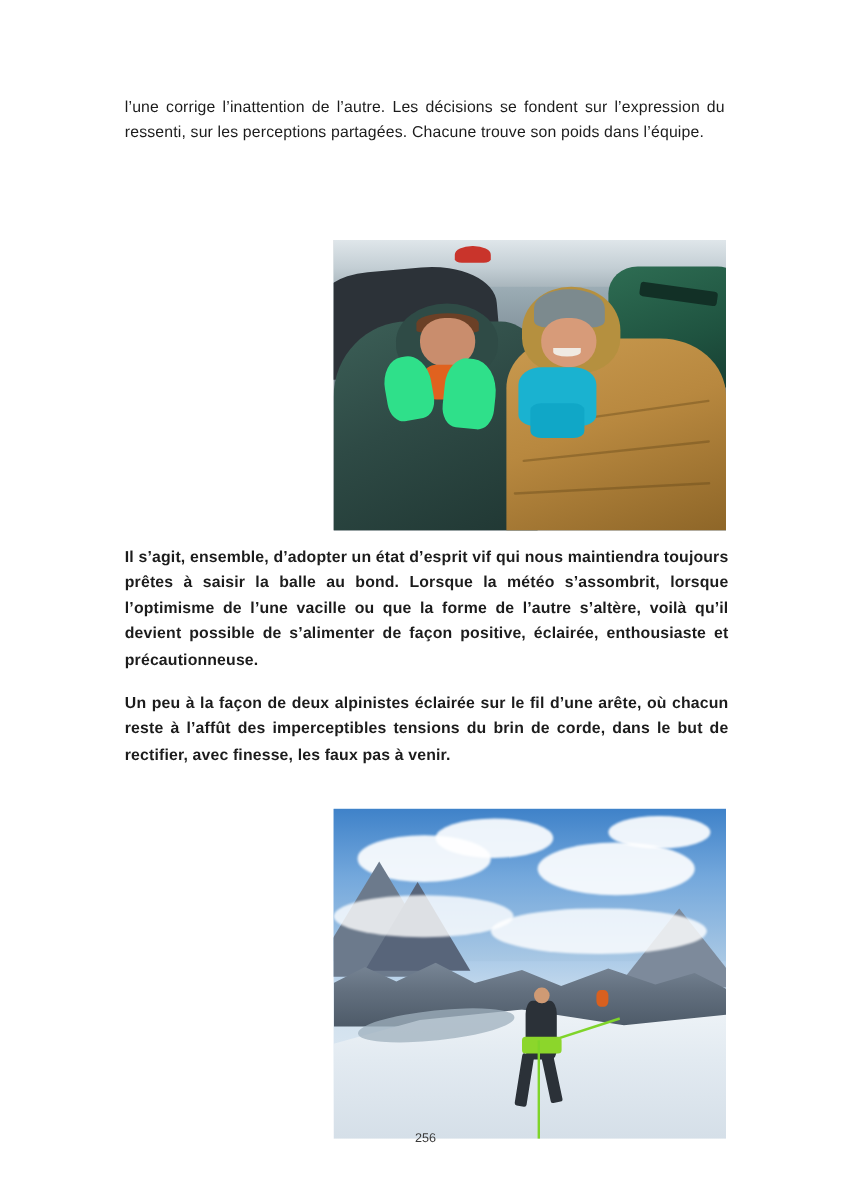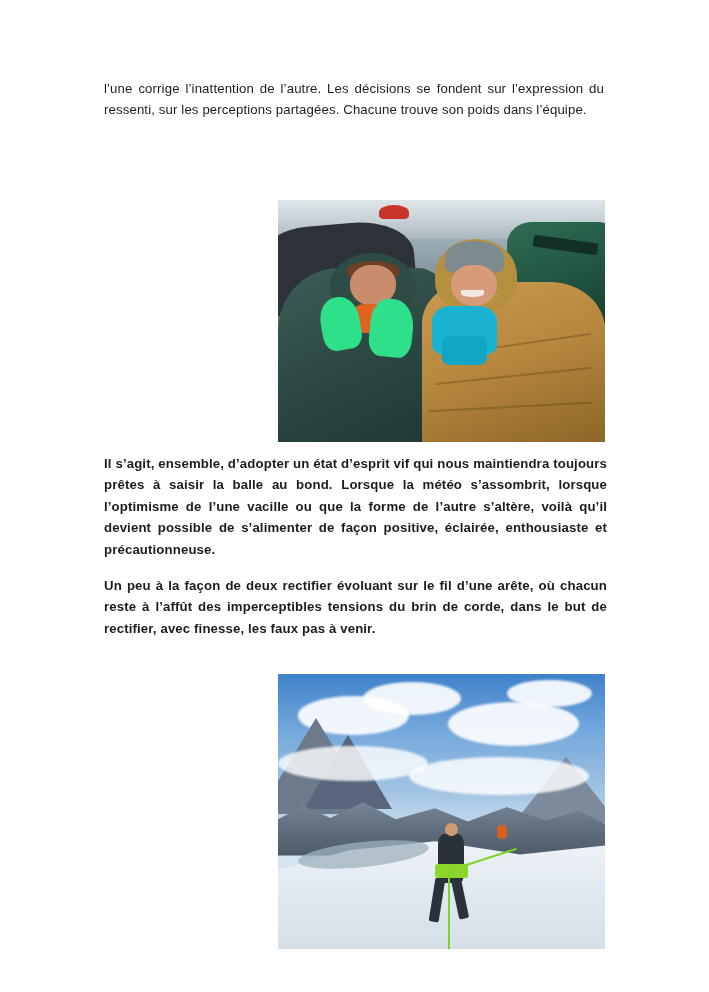--- a/index.html
+++ b/index.html
@@ -349,21 +349,21 @@
       <div class="beanie"></div>
       <div class="face-right"></div>
       <div class="smile"></div>
       <div class="turquoise"></div>
       <div class="turquoise2"></div>
     </div>
   </div>
 
   <div style="position:absolute; left:104px; top:453px; width:503px;font-weight:bold;">
     <p class="body-par">Il s’agit, ensemble, d’adopter un état d’esprit vif qui nous maintiendra toujours prêtes à saisir la balle au bond. Lorsque la météo s’assombrit, lorsque l’optimisme de l’une vacille ou que la forme de l’autre s’altère, voilà qu’il devient possible de s’alimenter de façon positive, éclairée, enthousiaste et précautionneuse.</p>
-    <p class="body-par">Un peu à la façon de deux rectifier évoluant sur le fil d’une arête, où chacun reste à l’affût des imperceptibles tensions du brin de corde, dans le but de rectifier, avec finesse, les faux pas à venir.</p>
+    <p class="body-par">Un peu à la façon de deux alpinistes éclairée sur le fil d’une arête, où chacun reste à l’affût des imperceptibles tensions du brin de corde, dans le but de rectifier, avec finesse, les faux pas à venir.</p>
   </div>
 
   <div class="figure figure-2" style="position:absolute; left:191px; top:645px;">
     <div class="photo p2">
       <div class="sky"></div>
       <div class="cloud cl1"></div>
       <div class="cloud cl2"></div>
       <div class="cloud cl3"></div>
       <div class="cloud cl4"></div>
       <div class="peak-left"></div>
@@ -378,14 +378,15 @@
       <div class="climber-far"></div>
       <div class="climber-leg-a"></div>
       <div class="climber-leg-b"></div>
       <div class="climber-body"></div>
       <div class="climber-harness"></div>
       <div class="climber-head"></div>
       <div class="rope"></div>
     </div>
   </div>
 
+  <div class="page-number">256</div>
 
 </div>
 
 </body></html>

